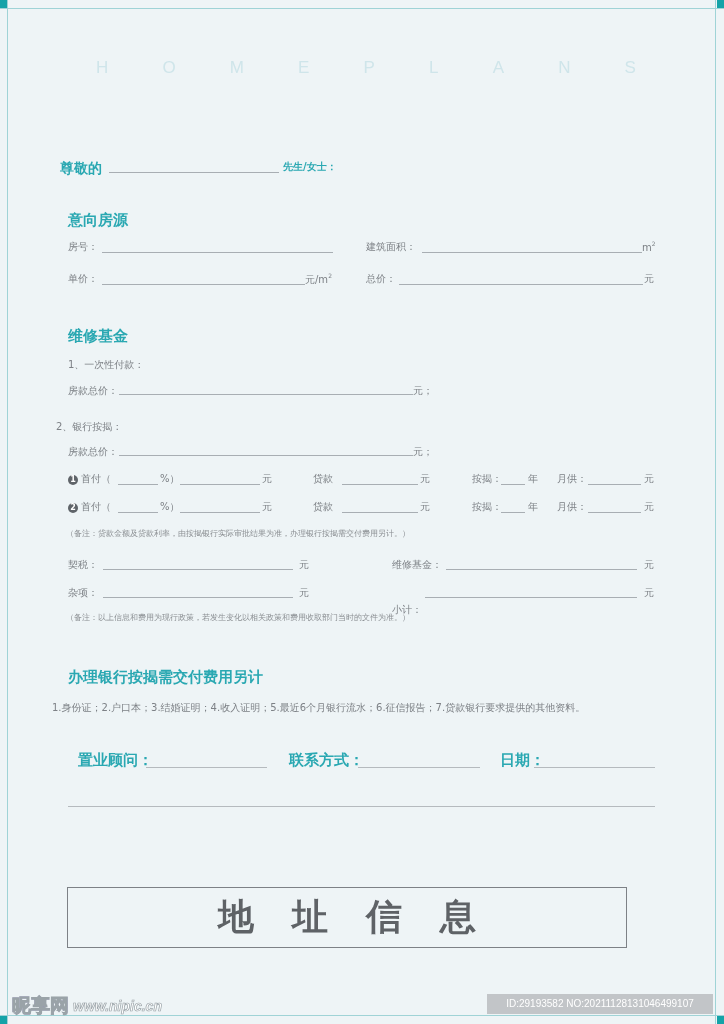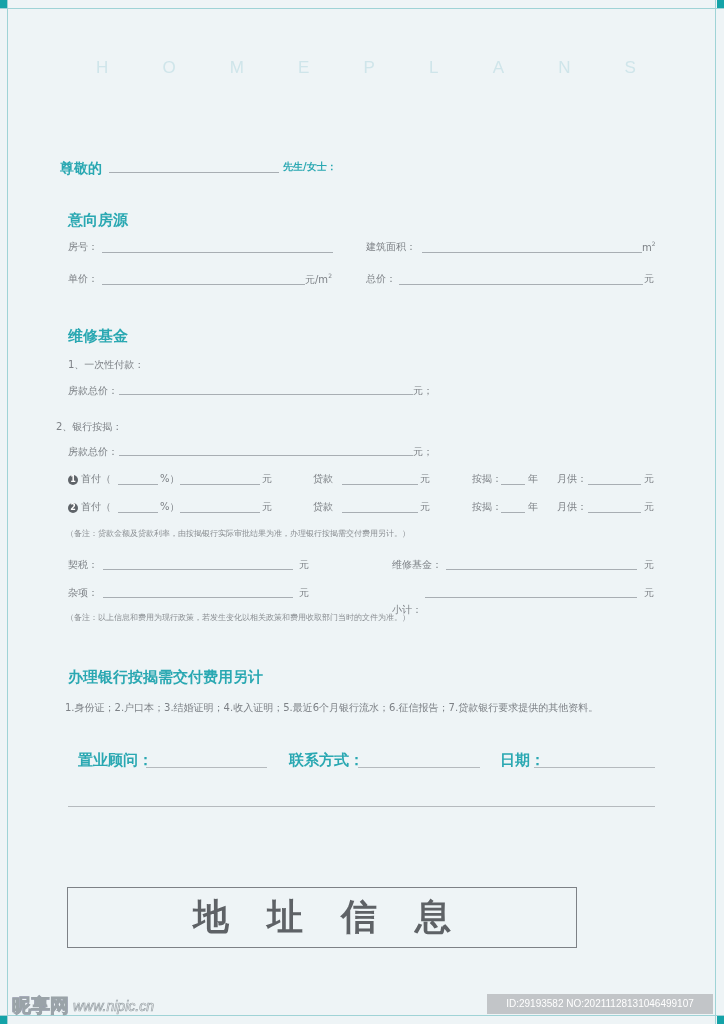--- a/index.html
+++ b/index.html
@@ -17,24 +17,24 @@
   .abs { position: absolute; white-space: nowrap; }
   .brand { top: 58px; left: 96px; width: 540px; display: flex; justify-content: space-between; color: #cfe5ea; font-family: "Liberation Sans", sans-serif; font-size: 17px; }
   .teal { color: #2aa8b2; }
   .h2 { font-size: 15px; font-weight: bold; color: #2aa8b2; }
   .lbl { font-size: 10px; color: #7d8186; }
   .note { font-size: 8px; color: #8a8e92; }
   .line { position: absolute; height: 1px; background: #a8aeb3; }
   .line2 { position: absolute; height: 1px; background: #b5babe; }
   .circ { display: inline-block; width: 10px; height: 10px; border-radius: 50%; background: #5f6469; color: #fff; font-size: 8px; line-height: 10px; text-align: center; font-weight: bold; vertical-align: 0px; margin-right: 3px; }
   .sup { font-size: 6px; vertical-align: 5px; }
-  .addr-box { position: absolute; left: 67px; top: 887px; width: 510px; height: 61px; border: 1px solid #7d8186; box-sizing: border-box; display: flex; align-items: center; justify-content: center; }
+  .addr-box { position: absolute; left: 67px; top: 887px; width: 560px; height: 61px; border: 1px solid #7d8186; box-sizing: border-box; display: flex; align-items: center; justify-content: center; }
   .addr-text { font-size: 36px; font-weight: bold; color: #5e6266; letter-spacing: 38px; margin-right: -38px; }
   .watermark-logo { position: absolute; left: 12px; top: 993px; font-size: 19px; font-weight: bold; color: #8b5cf6; -webkit-text-stroke: 1px #9aa3a8; }
-  .watermark-url { position: absolute; left: 73px; top: 998px; font-size: 14px; font-style: italic; font-weight: normal; color: #fff; -webkit-text-stroke: 0.7px #9aa3a8; font-family: "Liberation Sans", sans-serif; }
+  .watermark-url { position: absolute; left: 73px; top: 998px; font-size: 14px; font-style: italic; font-weight: bold; color: #fff; -webkit-text-stroke: 0.7px #9aa3a8; font-family: "Liberation Sans", sans-serif; }
   .id-box { position: absolute; left: 487px; top: 994px; width: 226px; height: 20px; background: #c2c5c8; color: #fff; font-size: 10px; line-height: 20px; text-align: center; font-family: "Liberation Sans", sans-serif; }
   .sig-label { font-size: 15px; font-weight: bold; color: #2aa8b2; margin-left: 11px; }
 </style>
 </head>
 <body>
 
 <div class="frame-top"></div>
 <div class="frame-bottom"></div>
 <div class="frame-left"></div>
 <div class="frame-right"></div>
@@ -132,21 +132,21 @@
 <div class="abs lbl" style="left:68px;top:586px">杂项：</div>
 <div class="line" style="left:103px;top:597px;width:190px"></div>
 <div class="abs lbl" style="left:299px;top:586px">元</div>
 <div class="abs lbl" style="left:392px;top:603px">小计：</div>
 <div class="line" style="left:425px;top:597px;width:212px"></div>
 <div class="abs lbl" style="left:644px;top:586px">元</div>
 
 <div class="abs note" style="left:66px;top:612px">（备注：以上信息和费用为现行政策，若发生变化以相关政策和费用收取部门当时的文件为准。）</div>
 
 <div class="abs h2" style="left:68px;top:668px">办理银行按揭需交付费用另计</div>
-<div class="abs lbl" style="left:65px;top:701px">1.身份证；2.户口本；3.结婚证明；4.收入证明；5.最近6个月银行流水；6.征信报告；7.贷款银行要求提供的其他资料。</div>
+<div class="abs lbl" style="left:52px;top:701px">1.身份证；2.户口本；3.结婚证明；4.收入证明；5.最近6个月银行流水；6.征信报告；7.贷款银行要求提供的其他资料。</div>
 
 <div class="abs sig-label" style="left:67px;top:751px">置业顾问：</div>
 <div class="line2" style="left:146px;top:767px;width:121px"></div>
 <div class="abs sig-label" style="left:278px;top:751px">联系方式：</div>
 <div class="line2" style="left:358px;top:767px;width:122px"></div>
 <div class="abs sig-label" style="left:489px;top:751px">日期：</div>
 <div class="line2" style="left:534px;top:767px;width:121px"></div>
 <div class="line2" style="left:68px;top:806px;width:587px"></div>
 
 <div class="addr-box">

